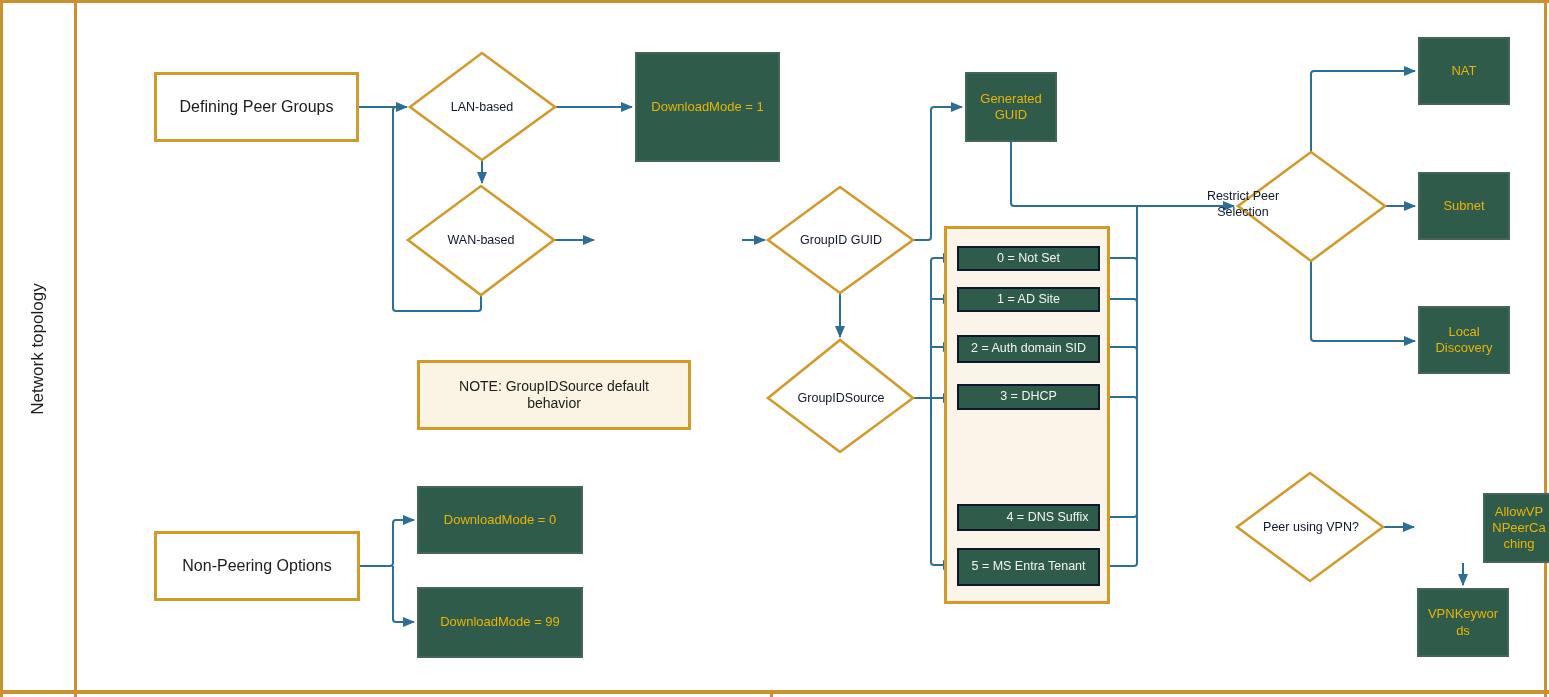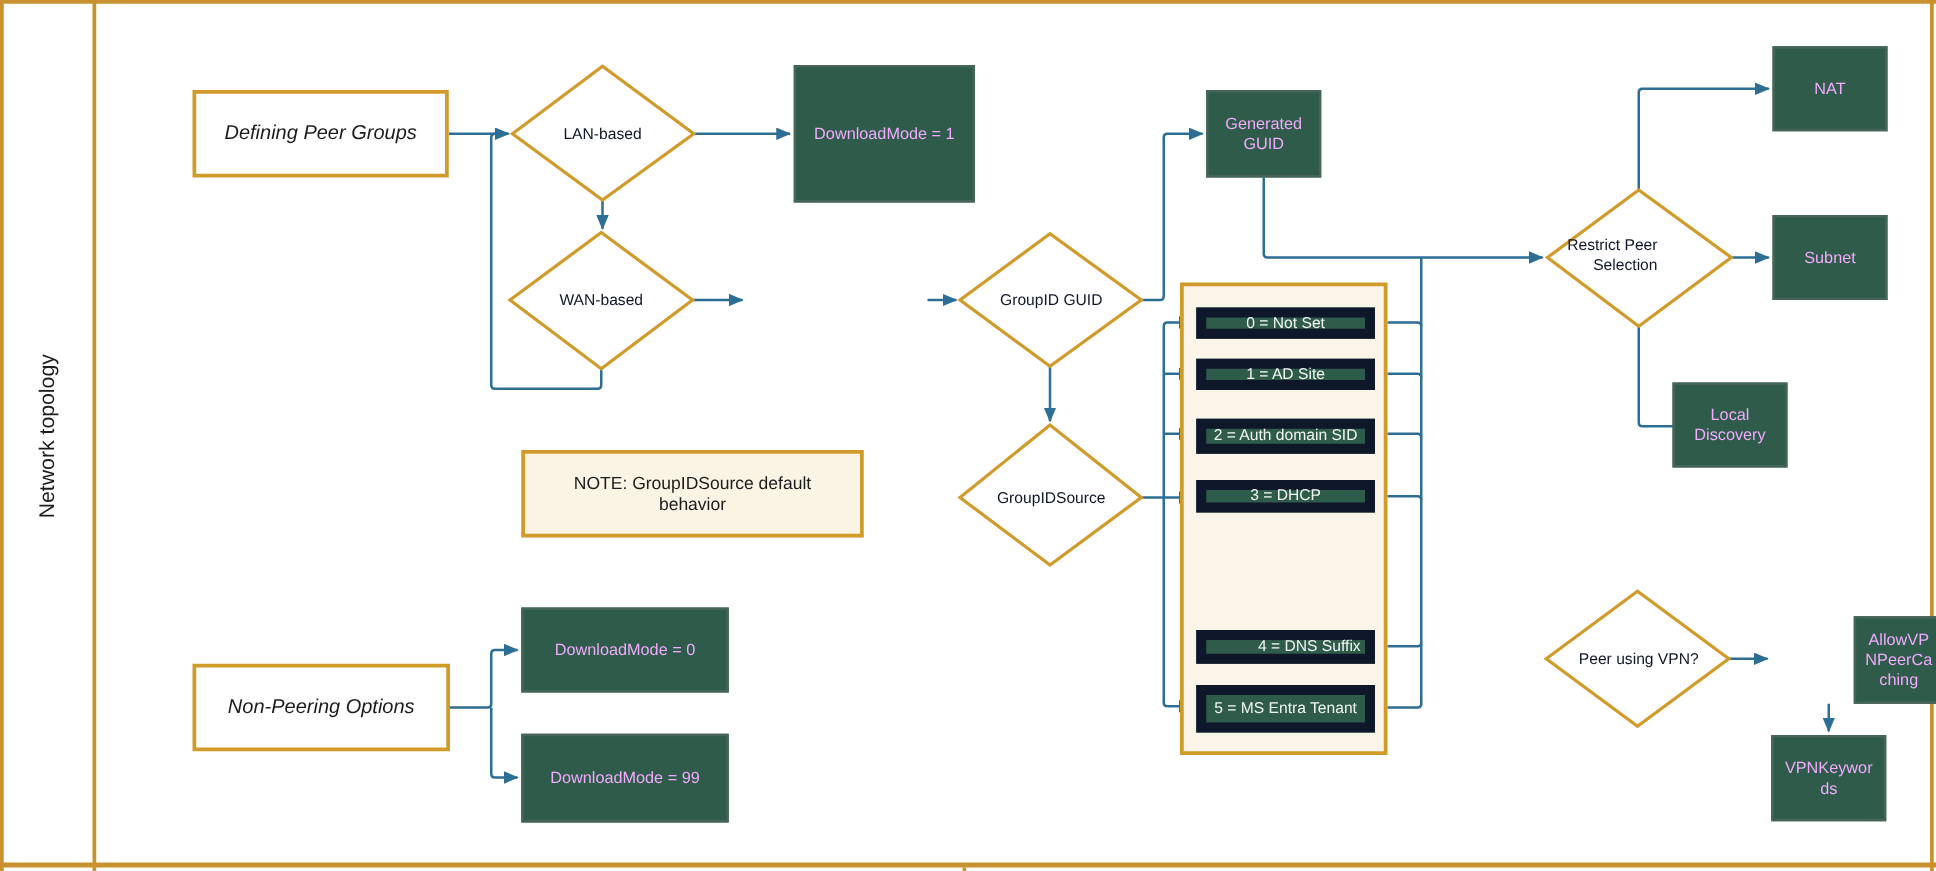--- a/index.html
+++ b/index.html
@@ -21,23 +21,23 @@
     display:flex;align-items:center;justify-content:center;
     font-size:17px;color:#1c1c1c;white-space:nowrap;
   }
   
   svg.overlay{position:absolute;left:0;top:0;}
   .conn{stroke:#2C6E94;stroke-width:2;fill:none;}
   .diamond{fill:#ffffff;stroke:#D09B2B;stroke-width:2.6;}
   
   .node{position:absolute;display:flex;align-items:center;justify-content:center;
         text-align:center;box-sizing:border-box;line-height:1.25;}
-  .whitebox{background:#ffffff;border:3px solid #D09B2B;color:#1c1c1c;font-size:16px;font-style:italic;}
-  .greenbox{background:#2F5B4A;border:2px solid #446557;color:#f0abfc;font-size:13px;padding:2px 6px;}
-  .smallgreen{background:#2F5B4A;border:8px solid #0f172a;color:#F1F6F3;font-size:12.5px;}
+  .whitebox{background:#ffffff;border:3px solid #D09B2B;color:#1c1c1c;font-size:16px;}
+  .greenbox{background:#2F5B4A;border:2px solid #446557;color:#eab308;font-size:13px;padding:2px 6px;}
+  .smallgreen{background:#2F5B4A;border:2px solid #0f172a;color:#F1F6F3;font-size:12.5px;}
   .cream{background:#FBF3E4;border:3px solid #D09B2B;color:#1c1c1c;font-size:14px;padding:4px 28px;}
   .container-box{position:absolute;background:#FBF4E8;border:3px solid #D09B2B;box-sizing:border-box;}
   .dlabel{position:absolute;display:flex;align-items:center;justify-content:center;
           text-align:center;font-size:12.5px;color:#0f172a;line-height:1.3;pointer-events:none;}
   .wraphard{word-break:break-all;}
 </style>
 </head>
 <body>
 
 <div class="stage">
@@ -101,32 +101,32 @@
       <polygon class="diamond" points="1237,527 1310,473 1383,527 1310,581"></polygon>
     </g>
   </svg>
 
   <div class="container-box" style="left:944px;top:226px;width:166px;height:378px;"></div>
 
   <div class="dlabel" style="left:422px;top:99px;width:120px;">LAN-based</div>
   <div class="dlabel" style="left:421px;top:232px;width:120px;">WAN-based</div>
   <div class="dlabel" style="left:780px;top:232px;width:122px;">GroupID GUID</div>
   <div class="dlabel" style="left:781px;top:390px;width:120px;">GroupIDSource</div>
-  <div class="dlabel" style="left:1216px;top:188px;width:110px;text-align:right;">Restrict Peer Selection</div>
+  <div class="dlabel" style="left:1188px;top:188px;width:110px;">Restrict Peer Selection</div>
   <div class="dlabel" style="left:1250px;top:519px;width:122px;">Peer using VPN?</div>
 
   <div class="node whitebox" style="left:154px;top:72px;width:205px;height:70px;">Defining Peer Groups</div>
   <div class="node cream" style="left:417px;top:360px;width:274px;height:70px;">NOTE: GroupIDSource default behavior</div>
   <div class="node whitebox" style="left:154px;top:531px;width:206px;height:70px;">Non-Peering Options</div>
 
   <div class="node greenbox" style="left:635px;top:52px;width:145px;height:110px;">DownloadMode = 1</div>
   <div class="node greenbox" style="left:965px;top:72px;width:92px;height:70px;">Generated GUID</div>
   <div class="node greenbox" style="left:1418px;top:37px;width:92px;height:68px;">NAT</div>
   <div class="node greenbox" style="left:1418px;top:172px;width:92px;height:68px;">Subnet</div>
-  <div class="node greenbox" style="left:1338px;top:306px;width:92px;height:68px;">Local Discovery</div>
+  <div class="node greenbox" style="left:1418px;top:306px;width:92px;height:68px;">Local Discovery</div>
   <div class="node greenbox wraphard" style="left:1483px;top:493px;width:72px;height:70px;">AllowVPNPeerCaching</div>
   <div class="node greenbox wraphard" style="left:1417px;top:588px;width:92px;height:69px;">VPNKeywords</div>
   <div class="node greenbox" style="left:417px;top:486px;width:166px;height:68px;">DownloadMode = 0</div>
   <div class="node greenbox" style="left:417px;top:587px;width:166px;height:71px;">DownloadMode = 99</div>
 
   <div class="node smallgreen" style="left:957px;top:246px;width:143px;height:25px;">0 = Not Set</div>
   <div class="node smallgreen" style="left:957px;top:287px;width:143px;height:25px;">1 = AD Site</div>
   <div class="node smallgreen" style="left:957px;top:335px;width:143px;height:28px;">2 = Auth domain SID</div>
   <div class="node smallgreen" style="left:957px;top:384px;width:143px;height:26px;">3 = DHCP</div>
   <div class="node smallgreen" style="left:957px;top:504px;width:143px;height:27px;padding-left:38px;">4 = DNS Suffix</div>

